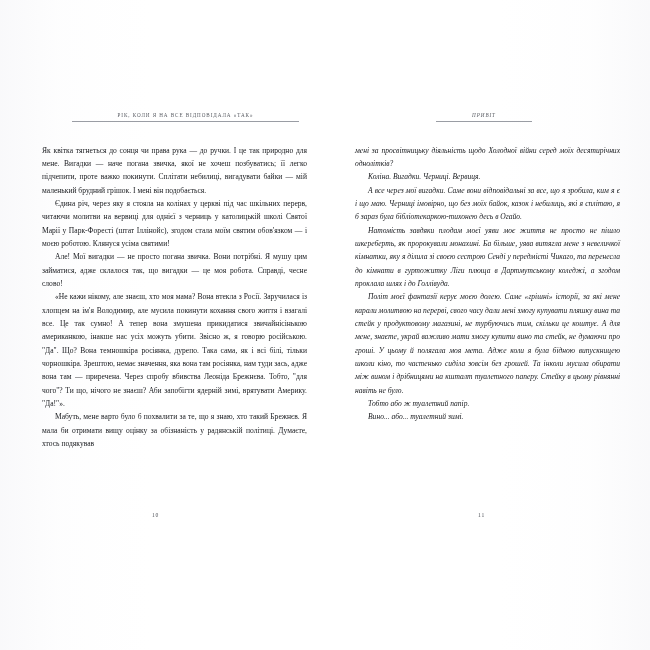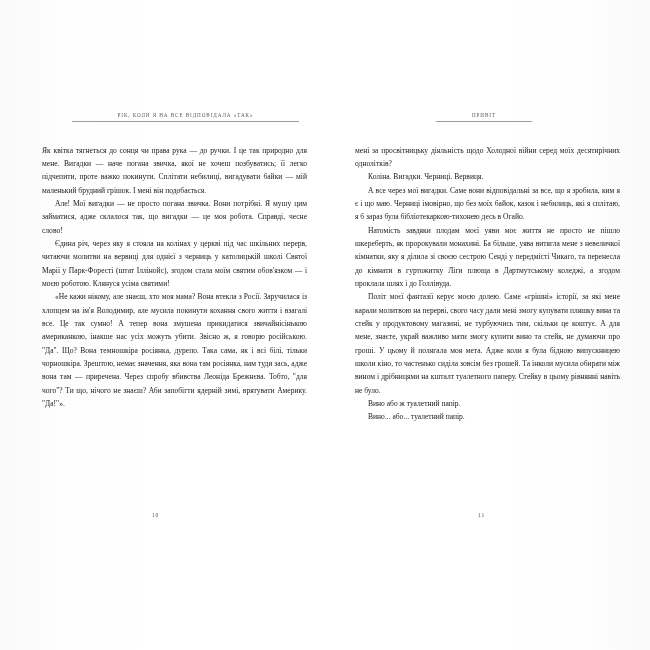--- a/index.html
+++ b/index.html
@@ -61,20 +61,21 @@
     bottom: 112px;
   }
 
   .page-left .page-inner {
     padding-left: 42px;
     padding-right: 18px;
   }
   .page-right .page-inner {
     padding-left: 30px;
     padding-right: 30px;
+    font-style: italic;
   }
 
   .running-head {
     font-size: 5.1px;
     letter-spacing: 0.95px;
     text-transform: uppercase;
     color: #55585f;
     text-align: center;
     padding-bottom: 2.5px;
     border-bottom: 0.6px solid #9a9da4;
@@ -122,37 +123,38 @@
 
 <div class="spread">
 
   <div class="paper-shade"></div>
 
   <div class="page page-left">
     <div class="page-inner">
       <div class="running-head">РІК, КОЛИ Я НА ВСЕ ВІДПОВІДАЛА «ТАК»</div>
       <div class="body-text">
         <p class="no-indent">Як квітка тягнеться до сонця чи права рука — до ручки. І це так природно для мене. Вигадки — наче погана звичка, якої не хочеш позбуватись; її легко підчепити, проте важко покинути. Сплітати небилиці, вигадувати байки — мій маленький брудний грішок. І мені він подобається.</p>
+        <p>Єдина річ, через яку я стояла на колінах у церкві під час шкільних перерв, читаючи молитви на вервиці для однієї з черниць у католицькій школі Святої Марії у Парк-Форесті (штат Іллінойс), згодом стала моїм святим обов'язком — і моєю роботою. Клянуся усіма святими!</p>
         <p>Але! Мої вигадки — не просто погана звичка. Вони потрібні. Я мушу цим займатися, адже склалося так, що вигадки — це моя робота. Справді, чесне слово!</p>
-        <p>Єдина річ, через яку я стояла на колінах у церкві під час шкільних перерв, читаючи молитви на вервиці для однієї з черниць у католицькій школі Святої Марії у Парк-Форесті (штат Іллінойс), згодом стала моїм святим обов'язком — і моєю роботою. Клянуся усіма святими!</p>
         <p>«Не кажи нікому, але знаєш, хто моя мама? Вона втекла з Росії. Заручилася із хлопцем на ім'я Володимир, але мусила покинути кохання свого життя і взагалі все. Це так сумно! А тепер вона змушена прикидатися звичайнісінькою американкою, інакше нас усіх можуть убити. Звісно ж, я говорю російською. "Да". Що? Вона темношкіра росіянка, дурепо. Така сама, як і всі білі, тільки чорношкіра. Зрештою, немає значення, яка вона там росіянка, нам туди зась, адже вона там — приречена. Через спробу вбивства Леоніда Брежнєва. Тобто, "для чого"? Ти що, нічого не знаєш? Аби запобігти ядерній зимі, врятувати Америку. "Да!"».</p>
+        <p>Мабуть, мене варто було б похвалити за те, що я знаю, хто такий Брежнєв. Я мала би отримати вищу оцінку за обізнаність у радянській політиці. Думаєте, хтось подякував</p>
       </div>
     </div>
     <div class="folio">10</div>
   </div>
 
   <div class="page page-right">
     <div class="page-inner">
       <div class="running-head">ПРИВІТ</div>
       <div class="body-text">
         <p class="no-indent">мені за просвітницьку діяльність щодо Холодної війни серед моїх десятирічних однолітків?</p>
         <p>Коліна. Вигадки. Черниці. Вервиця.</p>
         <p>А все через мої вигадки. Саме вони відповідальні за все, що я зробила, ким я є і що маю. Черниці імовірно, що без моїх байок, казок і небилиць, які я сплітаю, я б зараз була бібліотекаркою-тихонею десь в Огайо.</p>
         <p>Натомість завдяки плодам моєї уяви моє життя не просто не пішло шкереберть, як пророкували монахині. Ба більше, уява витягла мене з невеличкої кімнатки, яку я ділила зі своєю сестрою Сенді у передмісті Чикаго, та перенесла до кімнати в гуртожитку Ліги плюща в Дартмутському коледжі, а згодом проклала шлях і до Голлівуда.</p>
         <p>Політ моєї фантазії керує моєю долею. Саме «грішні» історії, за які мене карали молитвою на перерві, свого часу дали мені змогу купувати пляшку вина та стейк у продуктовому магазині, не турбуючись тим, скільки це коштує. А для мене, знаєте, украй важливо мати змогу купити вино та стейк, не думаючи про гроші. У цьому й полягала моя мета. Адже коли я була бідною випускницею школи кіно, то частенько сиділа зовсім без грошей. Та інколи мусила обирати між вином і дрібницями на кшталт туалетного паперу. Стейку в цьому рівнянні навіть не було.</p>
-        <p>Вино або ж туалетний папір.</p>
-        <p>Вино... або... туалетний папір.</p>
+        <p>Тобто або ж туалетний папір.</p>
+        <p>Вино... або... туалетний зимі.</p>
       </div>
     </div>
     <div class="folio">11</div>
   </div>
 
 </div>
 
 </body></html>

